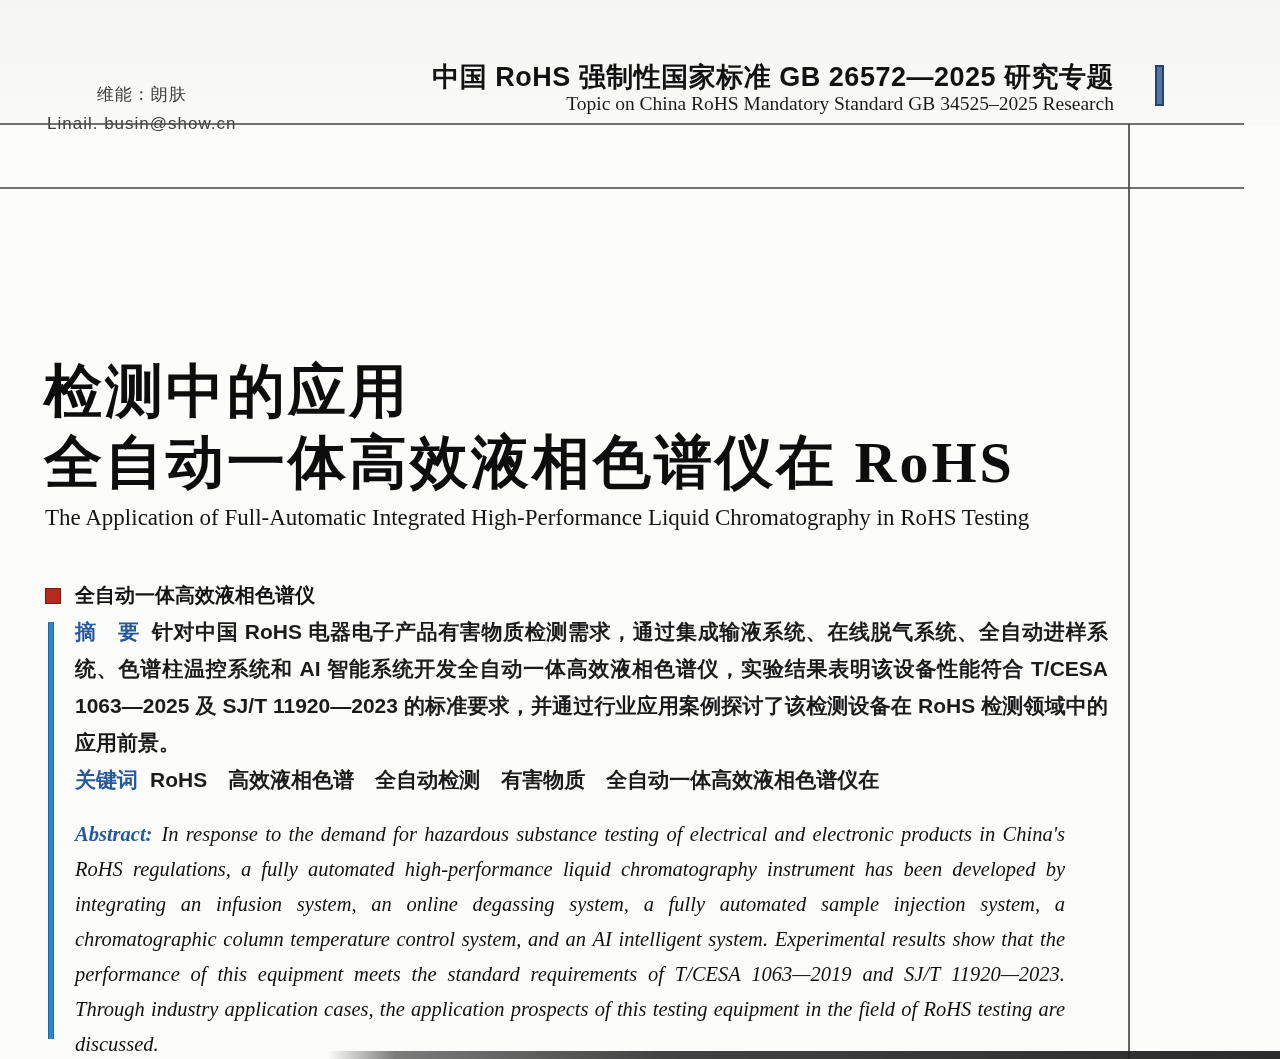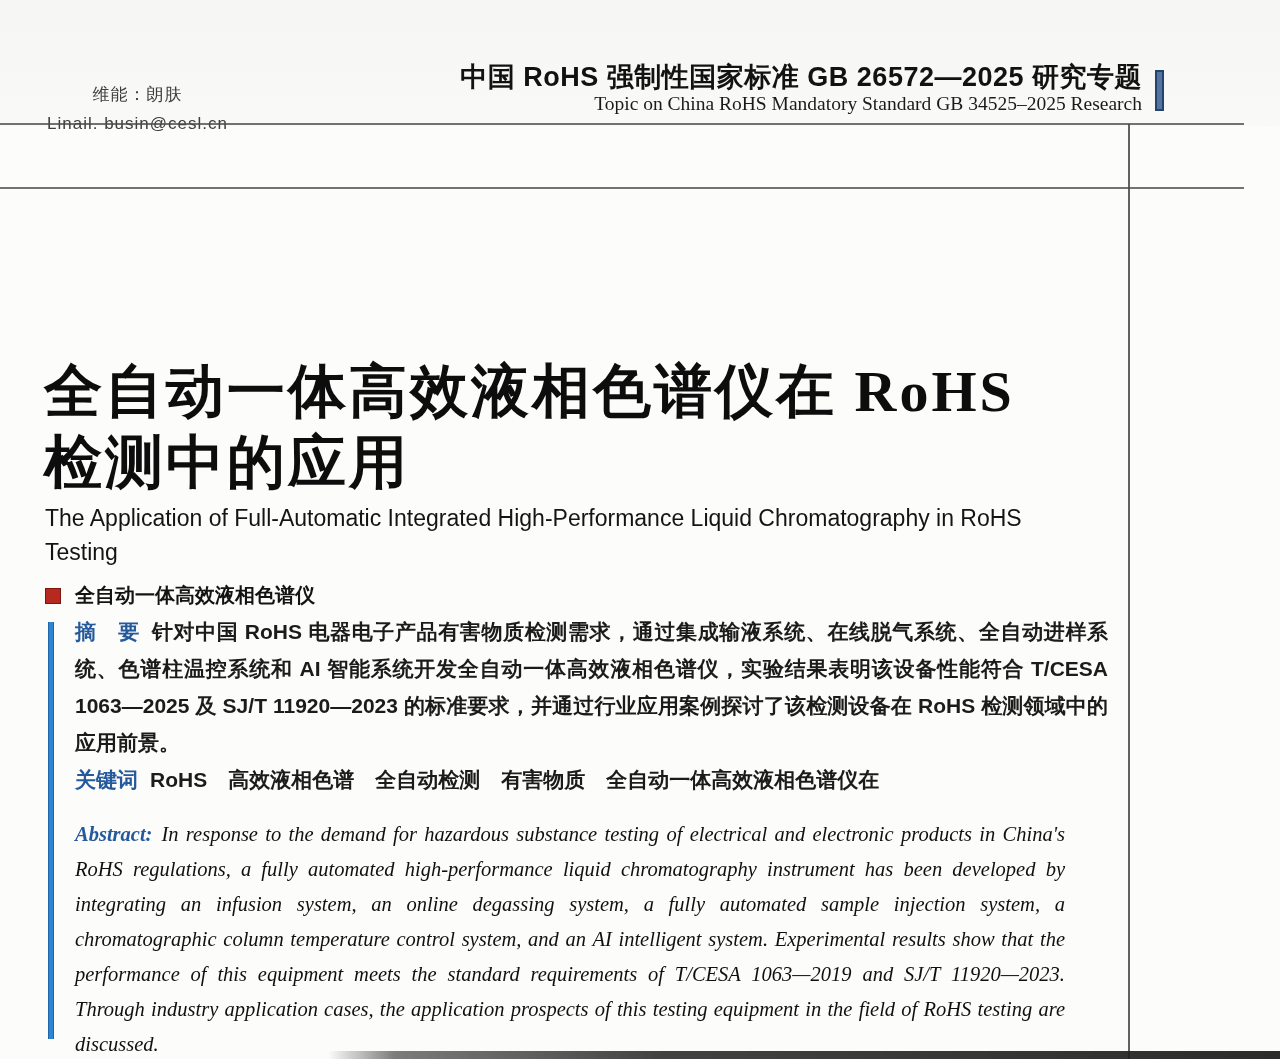--- a/index.html
+++ b/index.html
@@ -23,21 +23,21 @@
   
   .stamp {
     position:absolute; left:47px; top:80px;
     font-size:17px; line-height:29px; letter-spacing:1px;
     color:#3e3e3e; filter:blur(0.4px);text-align:center;
   }
 
   
   .topic-header {
     position:absolute; top:62px; right:116px;
-    display:flex; align-items:center;
+    display:flex; align-items:flex-start;gap:28px;
   }
   .topic-text { text-align:right; }
   .topic-zh {
     font-size:27px; font-weight:700; letter-spacing:0.5px;
     color:#121212; line-height:30px;
   }
   .topic-en {
     font-family:"Liberation Serif", serif;
     font-size:19.5px; color:#1a1a1a; line-height:23px;
   }
@@ -58,21 +58,21 @@
 
   
   .title-zh {
     position:absolute; left:44px; top:356px; width:1060px;
     font-family:"Liberation Serif", serif;
     font-size:58px; font-weight:900; letter-spacing:3px;
     line-height:71px; color:#0d0d0d;
   }
   .title-en {
     position:absolute; left:45px; top:501px; width:1035px;
-    font-family:Liberation Sans, sans-serif;
+    font-family:Liberation Serif, serif;
     font-size:23px; line-height:34px; color:#141414;
   }
 
   
   .byline {
     position:absolute; left:45px; top:582px; width:1060px;
     display:flex; align-items:center;
     font-size:20px; font-weight:700; color:#131313;
   }
   .red-sq {
@@ -120,38 +120,38 @@
 </style>
 </head>
 <body>
 
 <div class="page">
 
   <div class="scan-tint"></div>
 
   <div class="stamp">
     <div>维能：朗肤</div>
-    <div>Linail. busin@cesl.cn</div>
+    <div>Linail. busin@show.cn</div>
   </div>
 
   <div class="topic-header">
     <div class="topic-text">
       <div class="topic-zh">中国 RoHS 强制性国家标准 GB 26572—2025 研究专题</div>
       <div class="topic-en">Topic on China RoHS Mandatory Standard GB 34525–2025 Research</div>
     </div>
     <div class="topic-bar"></div>
   </div>
 
   <div class="rule rule-1"></div>
   <div class="rule rule-2"></div>
   <div class="vrule"></div>
 
   <h1 class="title-zh">
+    <div>检测中的应用</div>
     <div>全自动一体高效液相色谱仪在 RoHS</div>
-    <div>检测中的应用</div>
   </h1>
 
   <div class="title-en">The Application of Full-Automatic Integrated High-Performance Liquid Chromatography in RoHS Testing</div>
 
   <div class="byline">
     <span class="red-sq"></span>
     <span class="aff">全自动一体高效液相色谱仪</span>
   </div>
 
   <div class="blue-bar"></div>

